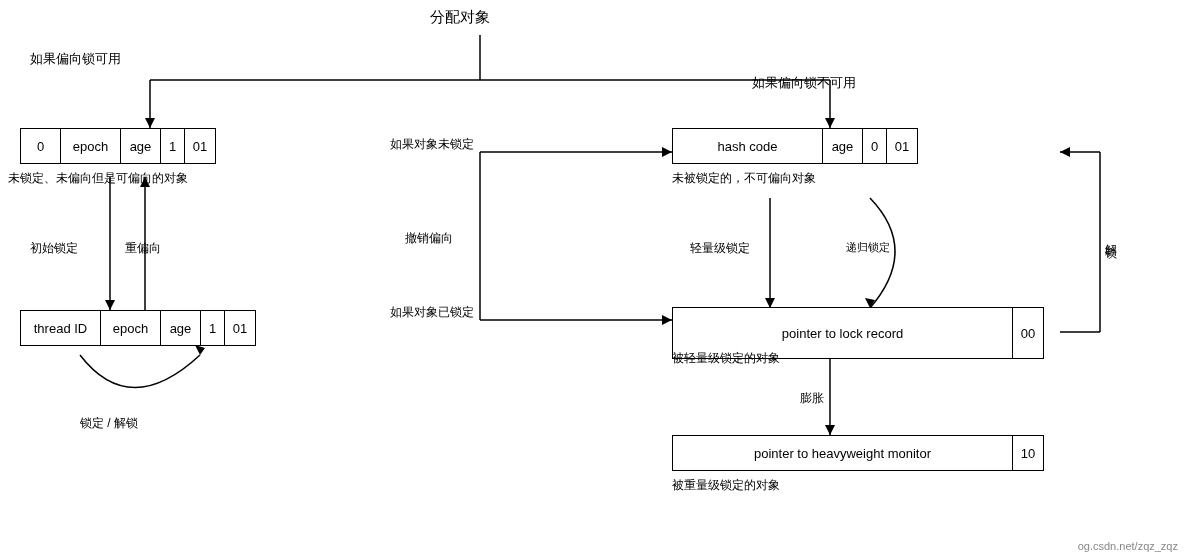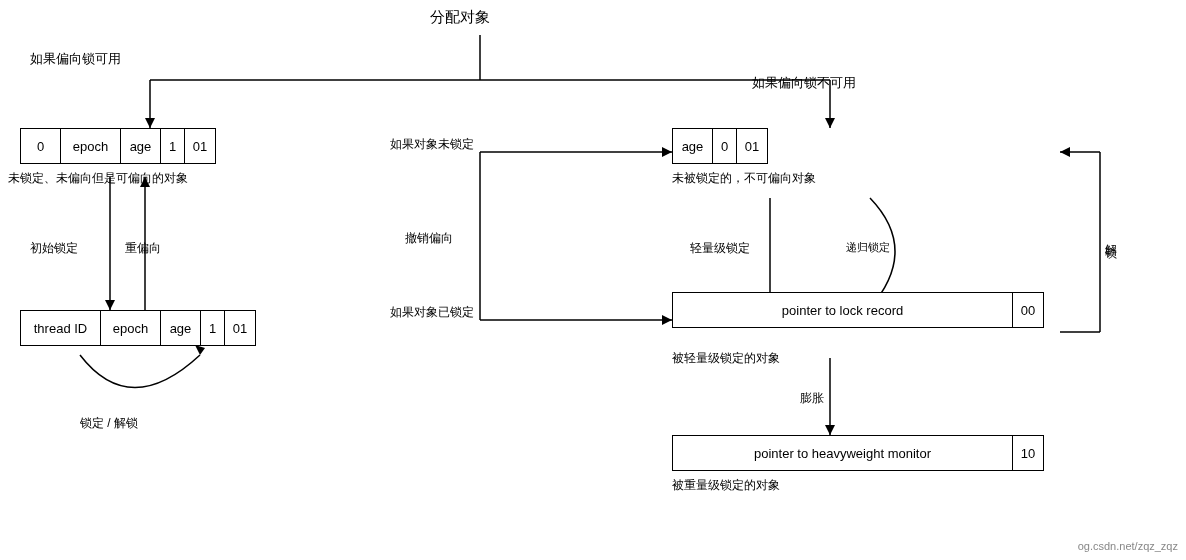--- a/index.html
+++ b/index.html
@@ -135,31 +135,32 @@
 
   <div class="label" style="top:415px; left:80px; font-size:12px;">锁定 / 解锁</div>
 
   <div class="label" style="top:136px; left:390px; font-size:12px; white-space:nowrap;">如果对象未锁定</div>
 
   <div class="label" style="top:230px; left:405px; font-size:12px; white-space:nowrap;">撤销偏向</div>
 
   <div class="label" style="top:304px; left:390px; font-size:12px; white-space:nowrap;">如果对象已锁定</div>
 
   <div class="box" style="top:128px; left:672px; height:36px;">
+    <div class="box-cell" style="min-width:150px;">hash code</div>
     <div class="box-cell" style="min-width:40px;">age</div>
     <div class="box-cell" style="min-width:24px;">0</div>
     <div class="box-cell" style="min-width:30px;">01</div>
   </div>
   <div class="label" style="top:170px; left:672px; font-size:12px; text-align:left; white-space:nowrap;">未被锁定的，不可偏向对象</div>
 
   <div class="label" style="top:240px; left:690px; font-size:12px; white-space:nowrap;">轻量级锁定</div>
 
   <div class="label" style="top:240px; left:846px; font-size:11px; white-space:nowrap;text-align:center;">递归锁定</div>
 
-  <div class="box" style="top:292px; left:672px; height:36px;justify-content:space-between;">
+  <div class="box" style="top:307px; left:672px; height:52px;justify-content:space-between;">
     <div class="box-cell" style="min-width:340px;">pointer to lock record</div>
     <div class="box-cell" style="min-width:30px;">00</div>
   </div>
   <div class="label" style="top:350px; left:672px; font-size:12px; text-align:left; white-space:nowrap;">被轻量级锁定的对象</div>
 
   <div class="label" style="top:390px; left:800px; font-size:12px;">膨胀</div>
 
   <div class="box" style="top:435px; left:672px; height:36px;align-items:flex-end;">
     <div class="box-cell" style="min-width:340px;">pointer to heavyweight monitor</div>
     <div class="box-cell" style="min-width:30px;">10</div>

